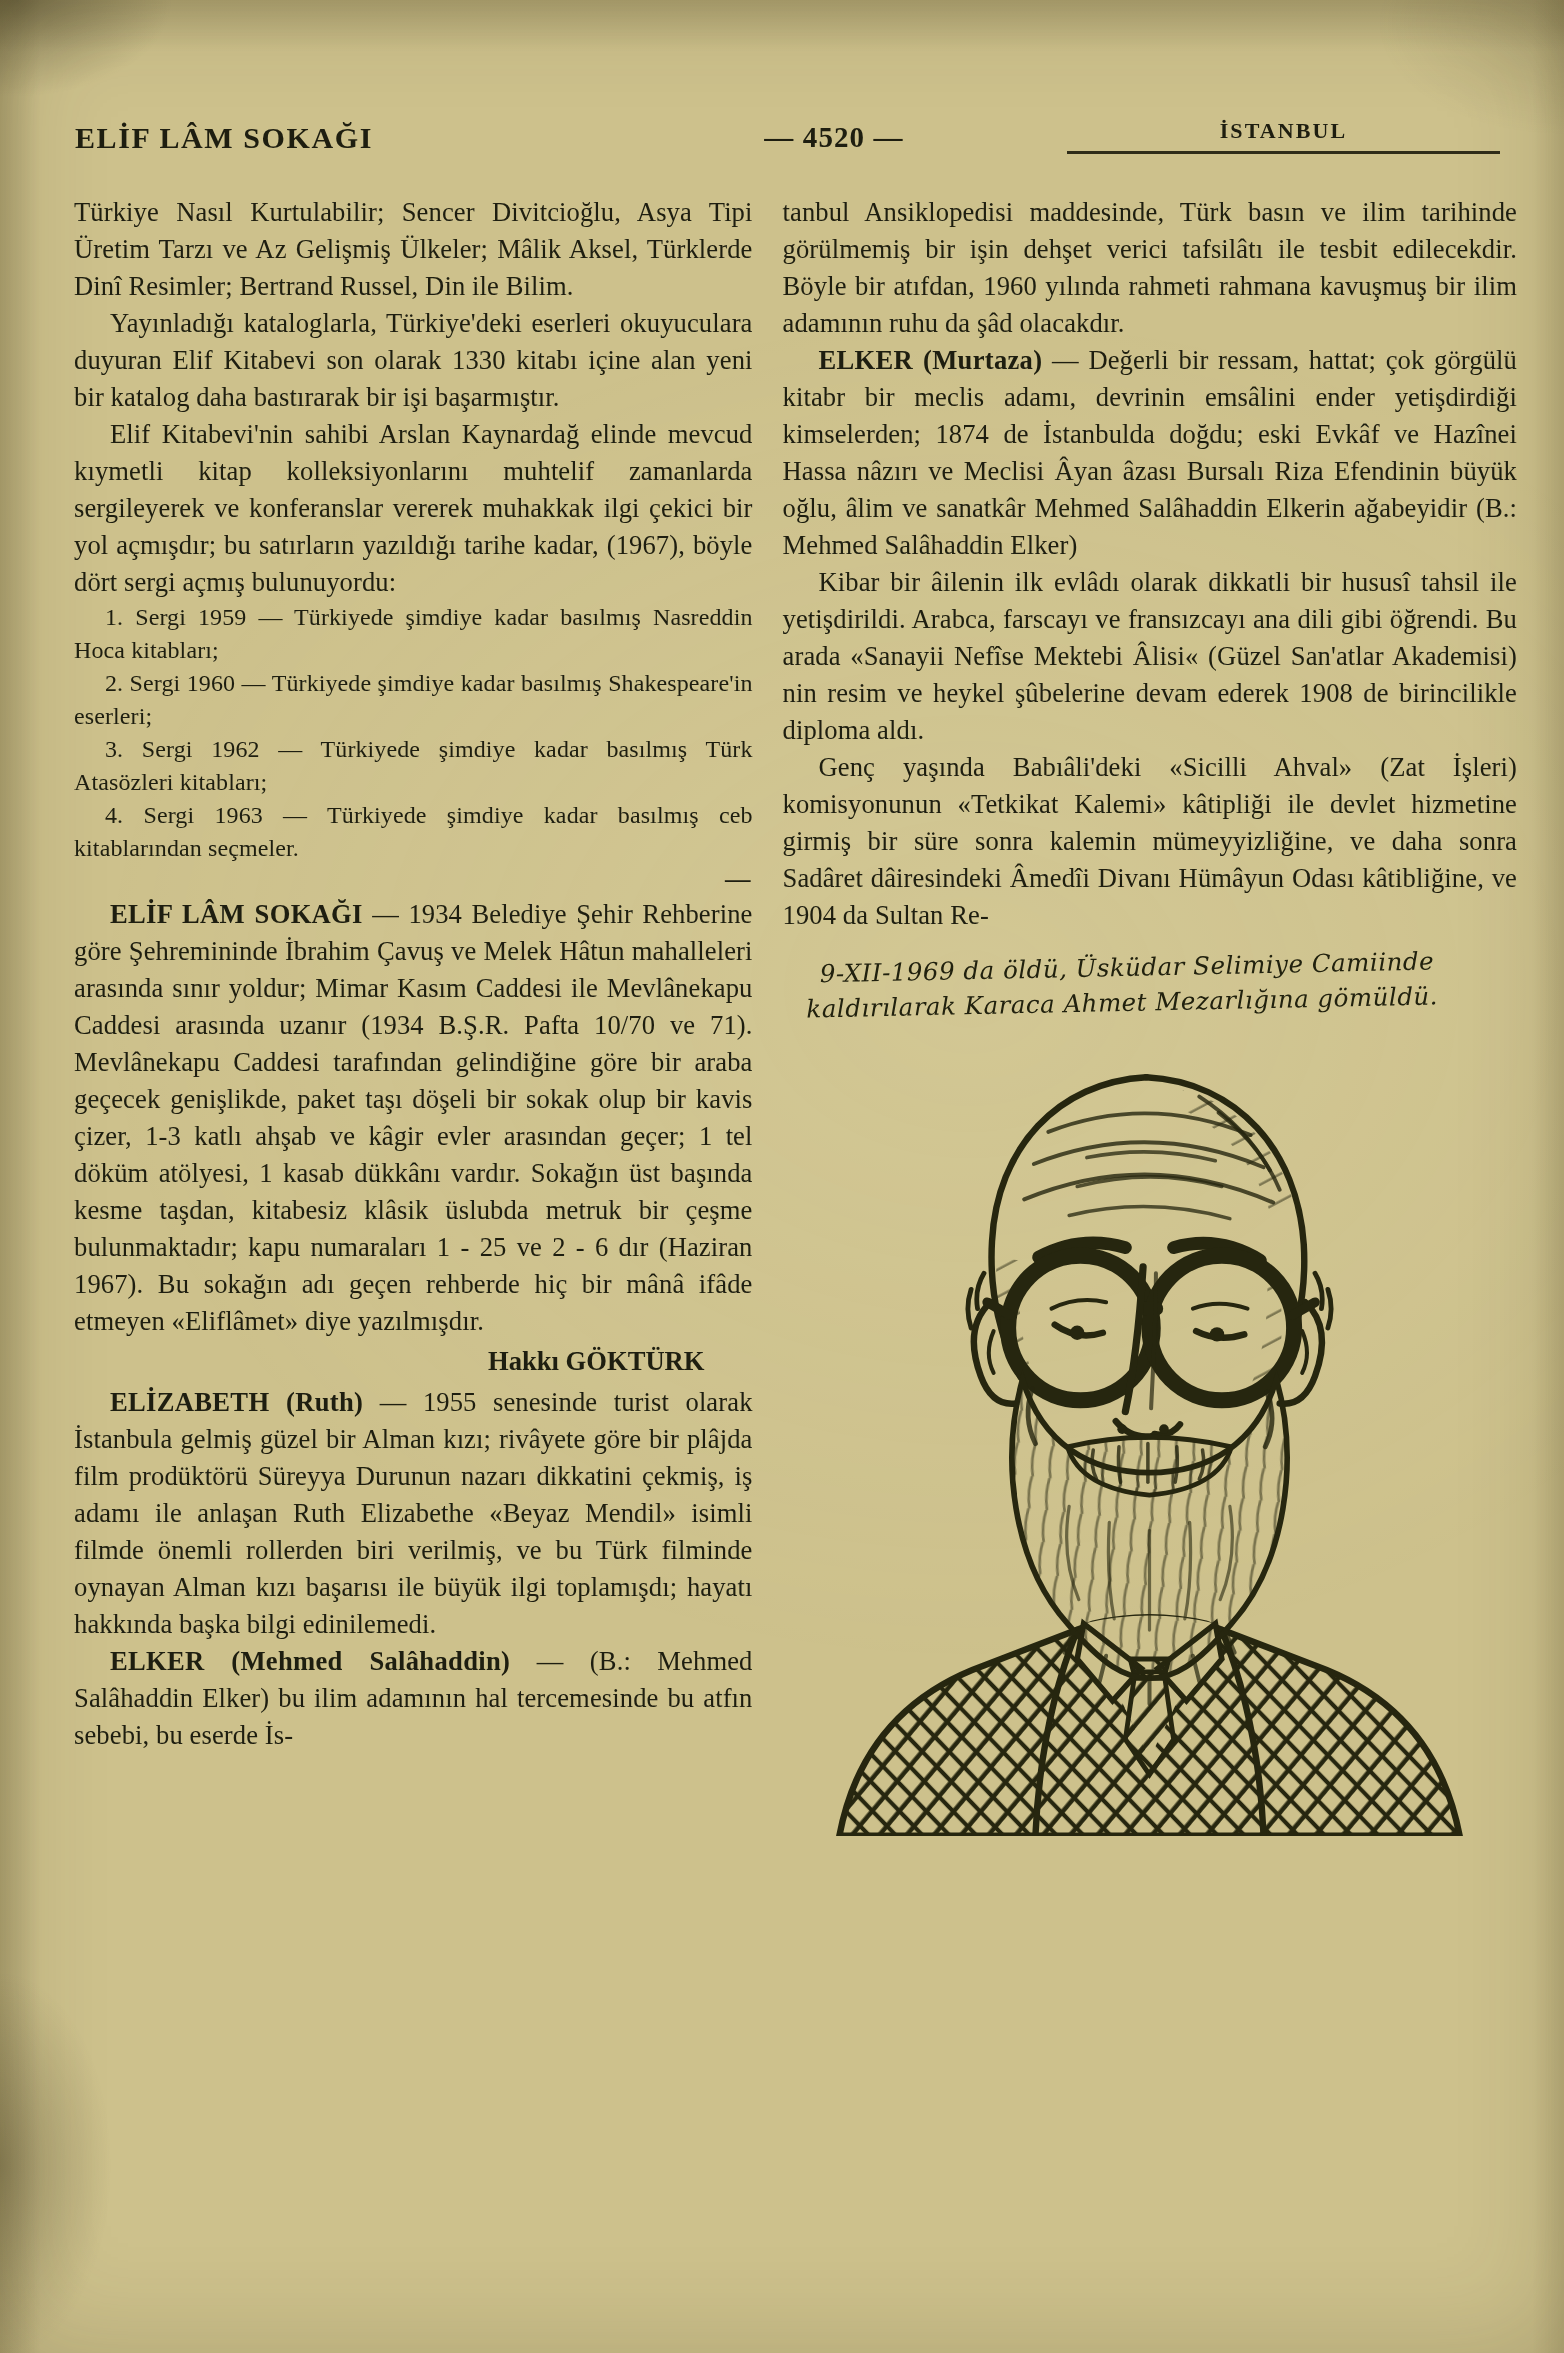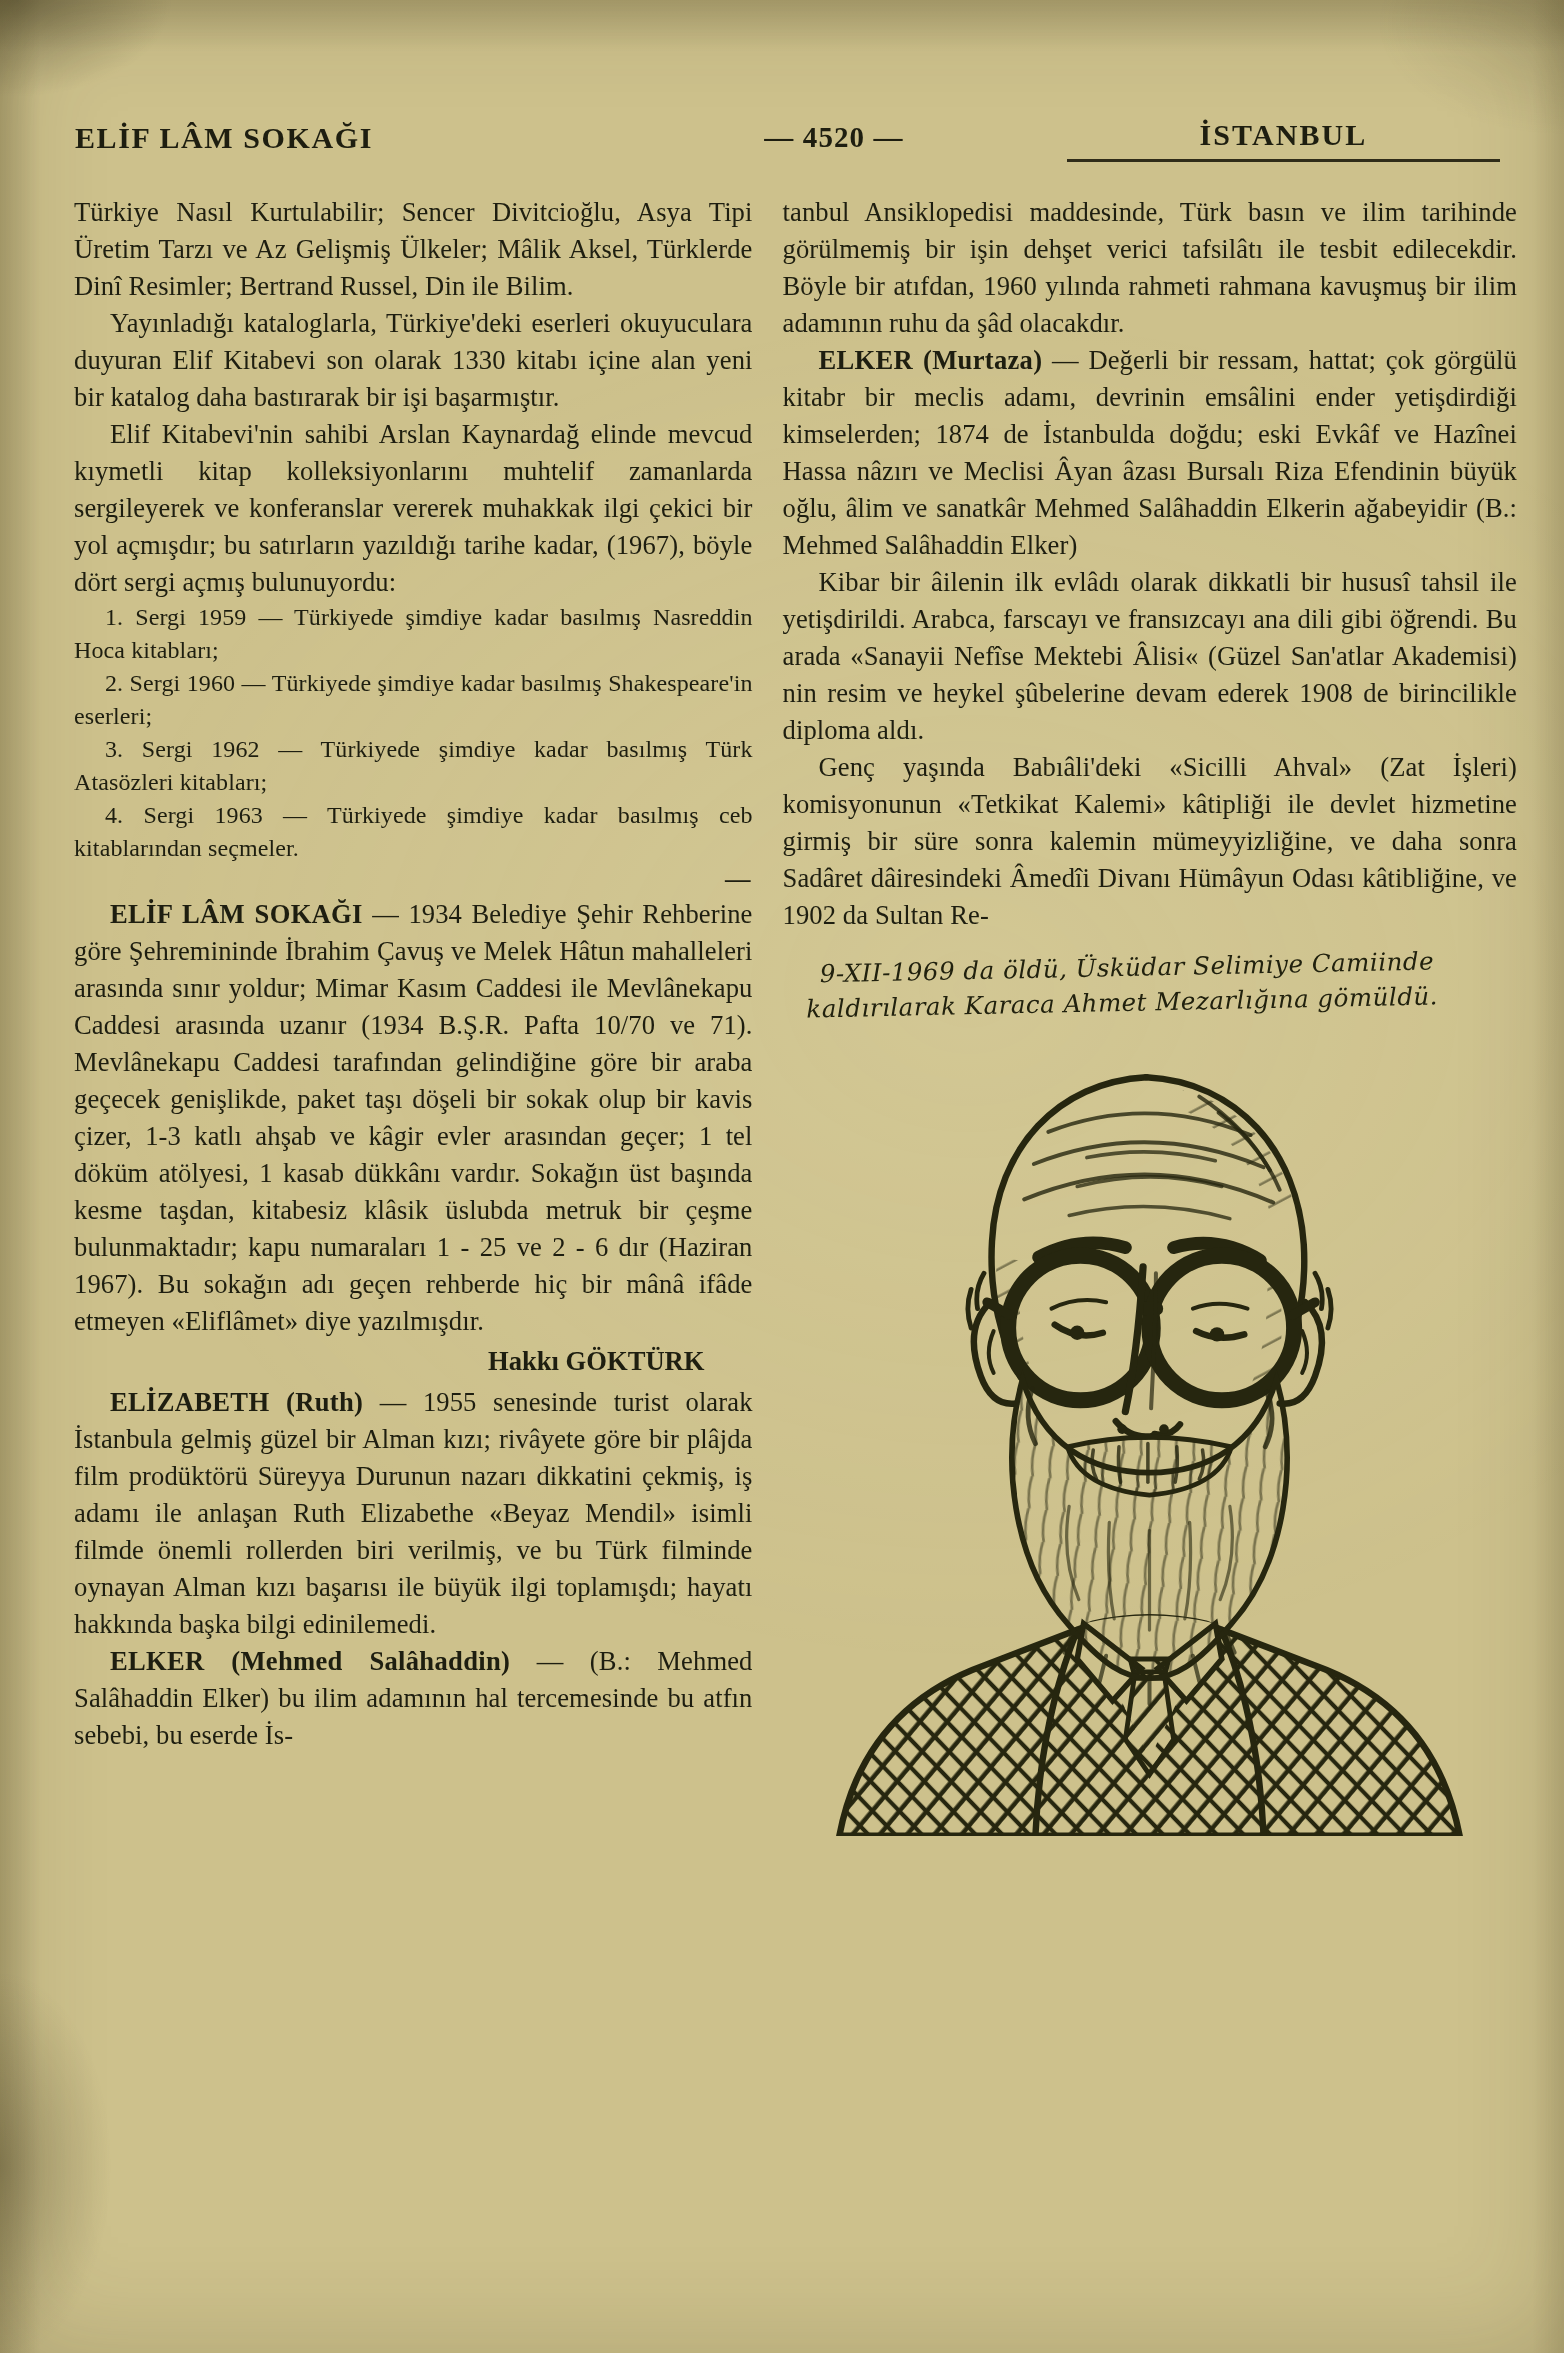--- a/index.html
+++ b/index.html
@@ -24,21 +24,21 @@
     width: 100%;
     height: 100%;
     padding: 123px 48px 0 74px;
     box-shadow: inset 0 0 106px rgba(60,50,20,0.22);
   }
 
   
   .h-left  { position: absolute; left: 75px;  top: 121px; font-weight: bold; font-size: 30px; letter-spacing: 1.6px; }
   .h-center{ position: absolute; left: 834px; top: 121px; transform: translateX(-50%); font-weight: bold; font-size: 29px; letter-spacing: 1.1px; white-space: nowrap; }
   .h-right { position: absolute; right: 65px; top: 118px; width: 433px; text-align: center;
-             font-weight: bold; font-size: 30px; letter-spacing: 2.1px;
+             font-weight: bold; font-size: 22px; letter-spacing: 2.1px;
              border-bottom: 3.2px solid rgba(30,28,12,0.9); padding-bottom: 7.4px; }
 
   
   .columns { display: flex; gap: 30px; margin-top: 71px; }
   .col-left  { width: 679px; }
   .col-right { width: 735px; }
 
   .par {
     margin: 0;
     font-size: 26.6px;
@@ -128,21 +128,21 @@
     </section>
 
     <section class="col-right">
       <p class="par noindent">tanbul Ansiklopedisi maddesinde, Türk basın ve ilim tarihinde görülmemiş bir işin dehşet verici tafsilâtı ile tesbit edilecekdir. Böyle bir atıfdan, 1960 yılında rahmeti rahmana kavuşmuş bir ilim adamının ruhu da şâd olacakdır.</p>
 
       <p class="par">
         <b class="lead">ELKER (Murtaza)</b><span> — Değerli bir ressam, hattat; çok görgülü kitabr bir meclis adamı, devrinin emsâlini ender yetişdirdiği kimselerden; 1874 de İstanbulda doğdu; eski Evkâf ve Hazînei Hassa nâzırı ve Meclisi Âyan âzası Bursalı Riza Efendinin büyük oğlu, âlim ve sanatkâr Mehmed Salâhaddin Elkerin ağabeyidir (B.: Mehmed Salâhaddin Elker)</span>
       </p>
 
       <p class="par">Kibar bir âilenin ilk evlâdı olarak dikkatli bir hususî tahsil ile yetişdirildi. Arabca, farscayı ve fransızcayı ana dili gibi öğrendi. Bu arada «Sanayii Nefîse Mektebi Âlisi« (Güzel San'atlar Akademisi) nin resim ve heykel şûbelerine devam ederek 1908 de birincilikle diploma aldı.</p>
-      <p class="par">Genç yaşında Babıâli'deki «Sicilli Ahval» (Zat İşleri) komisyonunun «Tetkikat Kalemi» kâtipliği ile devlet hizmetine girmiş bir süre sonra kalemin mümeyyizliğine, ve daha sonra Sadâret dâiresindeki Âmedîi Divanı Hümâyun Odası kâtibliğine, ve 1902 da Sultan Re-</p>
+      <p class="par">Genç yaşında Babıâli'deki «Sicilli Ahval» (Zat İşleri) komisyonunun «Tetkikat Kalemi» kâtipliği ile devlet hizmetine girmiş bir süre sonra kalemin mümeyyizliğine, ve daha sonra Sadâret dâiresindeki Âmedîi Divanı Hümâyun Odası kâtibliğine, ve 1904 da Sultan Re-</p>
 
       <div class="handwriting">
         <div>9-XII-1969 da öldü, Üsküdar Selimiye Camiinde</div>
         <div class="hw2">kaldırılarak Karaca Ahmet Mezarlığına gömüldü.</div>
       </div>
 
       <figure class="portrait">
         <svg viewBox="0 0 430 500" width="691" height="804" xmlns="http://www.w3.org/2000/svg">
           <defs>
             <pattern id="hA" width="13" height="13" patternUnits="userSpaceOnUse" patternTransform="rotate(40)">

